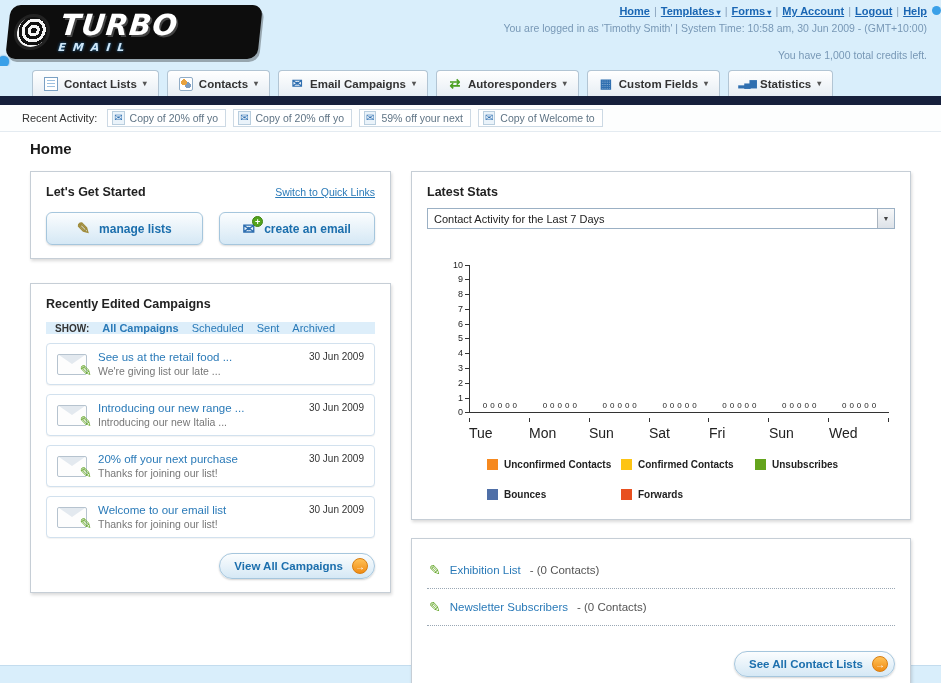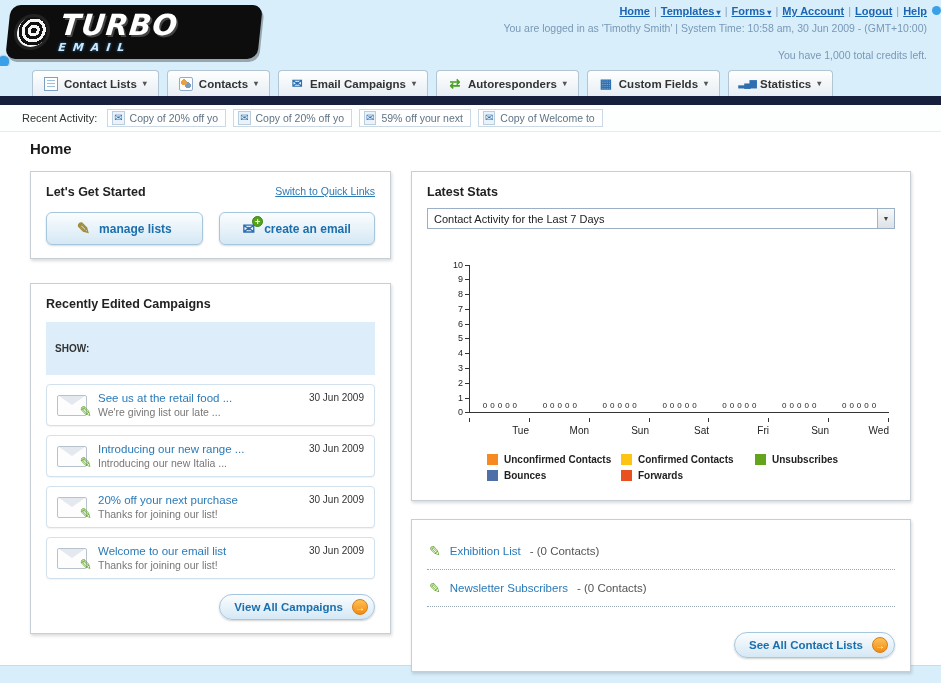--- a/index.html
+++ b/index.html
@@ -51,30 +51,30 @@
   
   .content{position:absolute;top:132px;left:0;width:941px}
   .pagetitle{font-size:15px;font-weight:bold;color:#1b1b1b;margin:8px 0 14px 30px}
   .columns{display:flex;gap:20px;padding:0 30px;align-items:flex-start}
   .leftcol{width:373px;display:flex;flex-direction:column;gap:24px}
   .rightcol{flex:1;display:flex;flex-direction:column;gap:18px}
   .panel{background:#fff;border:1px solid #c6ced6;box-shadow:1px 2px 3px rgba(0,0,0,.15);padding:13px 15px}
   .paneltitle{font-size:12.5px;font-weight:bold;color:#222}
 
   
-  .gs-head{display:flex;justify-content:space-between;}
+  .gs-head{display:flex;justify-content:space-between;align-items:center}
   .gs-link{font-size:10.5px;color:#2a7ab8;text-decoration:underline}
   .gs-buttons{display:flex;gap:16px;margin-top:13px}
   .bigbtn{flex:1;display:flex;align-items:center;justify-content:center;gap:9px;height:33px;border:1px solid #a5c6dd;border-radius:6px;background:linear-gradient(#fbfdfe,#d5e8f5);color:#1c6fad;font-weight:bold;font-size:12px;box-shadow:0 1px 2px rgba(0,0,0,.15);cursor:pointer}
   .pencil-lg{font-size:16px;color:#a08c3c}
   .env-plus{position:relative;font-size:15px;color:#2f6fb0}
   .env-plus .plus{position:absolute;right:-8px;top:-4px;width:11px;height:11px;border-radius:50%;background:#53a41c;color:#fff;font-size:9px;line-height:10px;text-align:center;font-weight:bold;border:1px solid #3f8212}
 
   
-  .filterbar{display:flex;align-items:center;gap:13px;background:#ddeefa;margin-top:11px;padding:21px 9px;font-size:11px}
+  .filterbar{display:flex;align-items:center;gap:13px;background:#ddeefa;margin-top:11px;padding:0 9px;font-size:11px}
   .showlab{font-size:10px;font-weight:bold;color:#333}
   .filter{color:#2a7ab8;text-decoration:none}
   .filter.active{font-weight:bold}
   .camprow{position:relative;display:flex;align-items:center;gap:11px;border:1px solid #d2e1ee;border-radius:4px;margin-top:9px;padding:6px 10px;min-height:42px;background:#fff;box-shadow:0 1px 1px rgba(0,0,0,.05);cursor:pointer}
   .envico{position:relative;width:30px;height:21px;flex:none}
   .envbody{position:absolute;inset:0;background:#fdfdfd;border:1px solid #b6c3cf;border-radius:2px}
   .envbody::before{content:"";position:absolute;left:1px;top:0;border-left:13px solid transparent;border-right:13px solid transparent;border-top:9px solid #e3e9ef}
   .envpencil{position:absolute;right:-5px;bottom:-5px;font-size:15px;color:#5fa321}
   .camptext{padding-right:70px}
   .camptitle{color:#2a7ab8;font-size:11.5px;text-decoration:none;display:block}
@@ -92,22 +92,22 @@
   .yaxis{width:26px;height:157px;margin-top:-4.5px;display:flex;flex-direction:column;justify-content:space-between;align-items:flex-end;font-size:9px;color:#222}
   .ylab{line-height:9px}
   .ylab::after{content:"";display:inline-block;width:4px;height:1px;background:#333;margin-left:2px;vertical-align:2px}
   .plot{flex:1;height:148px;border-left:1px solid #333;border-bottom:1px solid #333;position:relative}
   .groups{position:absolute;left:0;right:0;bottom:0;display:flex}
   .cgroup{flex:1;display:flex;justify-content:center;gap:3px;align-items:flex-end;padding-bottom:2px}
   .zval{font-size:8px;color:#222;line-height:1}
   .xticksrow{display:flex;justify-content:space-between;margin-left:26px}
   .xtick{width:1px;height:4px;background:#333}
   .xlabels{display:flex;margin-left:26px}
-  .xlab{flex:1;text-align:right;font-size:10px;color:#222;margin-top:3px}
-  .legend{display:flex;flex-wrap:wrap;margin:18px 0 6px 44px;width:402px;row-gap:5px}
+  .xlab{flex:1;text-align:left;font-size:14px;color:#222;margin-top:3px}
+  .legend{display:flex;flex-wrap:wrap;margin:18px 0 6px 44px;width:402px;row-gap:19px}
   .legitem{display:flex;align-items:center;gap:6px;width:134px}
   .legsq{width:11px;height:11px;display:inline-block;flex:none}
   .leglab{font-size:10px;color:#222;font-weight:bold;white-space:nowrap}
 
   
   .cl-title{padding-bottom:9px;border-bottom:1px dotted #9aa7b4}
   .clrow{display:flex;align-items:center;gap:9px;padding:10px 2px;border-bottom:1px dotted #9aa7b4;font-size:11.5px;cursor:pointer}
   .clpencil{font-size:14px;color:#5fa321}
   .cllink{color:#2a7ab8;text-decoration:none}
   .cldetail{color:#555}
@@ -208,20 +208,26 @@
             <span class="env-plus">✉<span class="plus">+</span></span>
             <span>create an email</span>
           </div>
         </div>
       </div>
 
       <div class="panel">
         <div class="paneltitle">Recently Edited Campaigns</div>
         <div class="filterbar">
           <span class="showlab">SHOW:</span>
+          <span class="filterbar" style="background:none;margin:0;padding:0">
+              <a class="filter active">All Campaigns</a>
+              <a class="filter">Scheduled</a>
+              <a class="filter">Sent</a>
+              <a class="filter">Archived</a>
+            </span>
         </div>
         <div>
             <div class="camprow">
               <span class="envico">
                 <span class="envbody"></span>
                 <span class="envpencil">✎</span>
               </span>
               <div class="camptext">
                 <a class="camptitle">See us at the retail food ...</a>
                 <div class="campsub">We're giving list our late ...</div>

